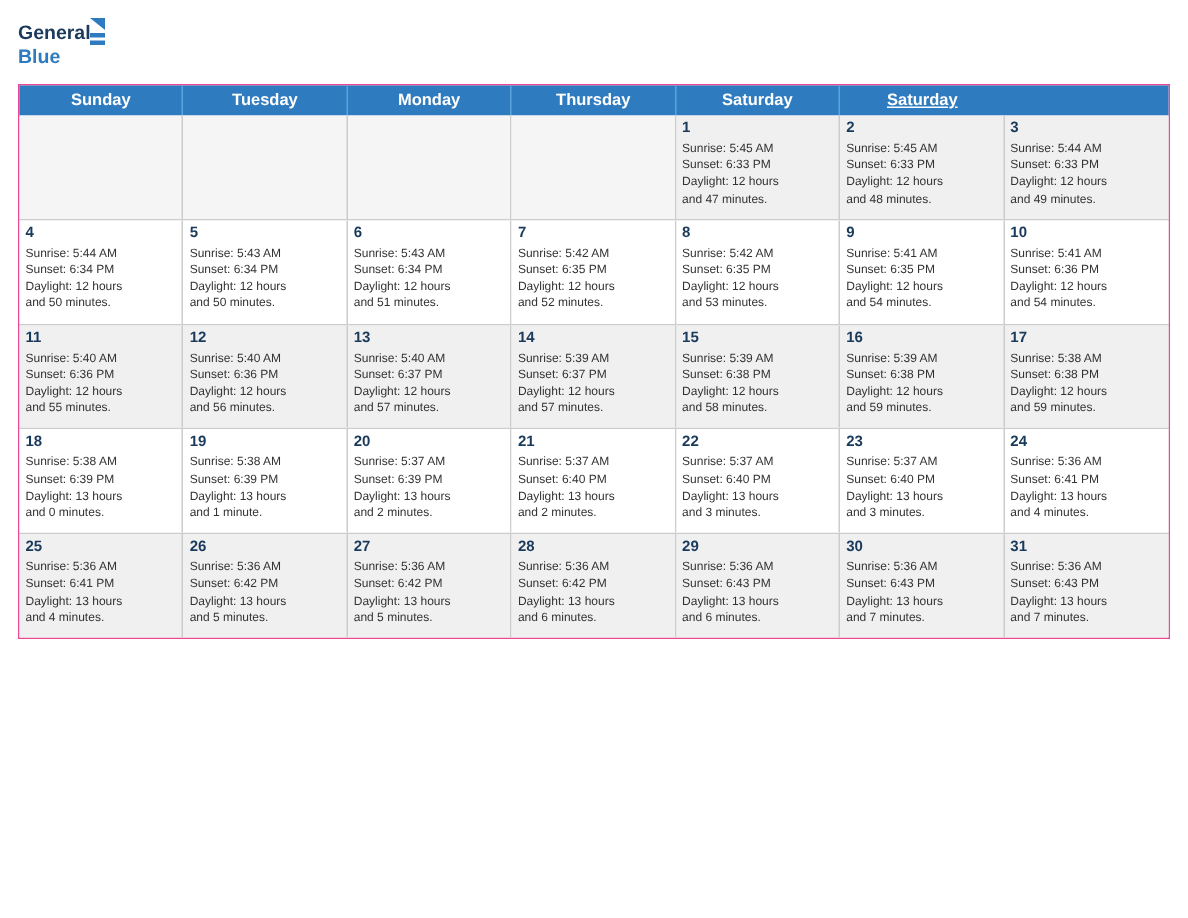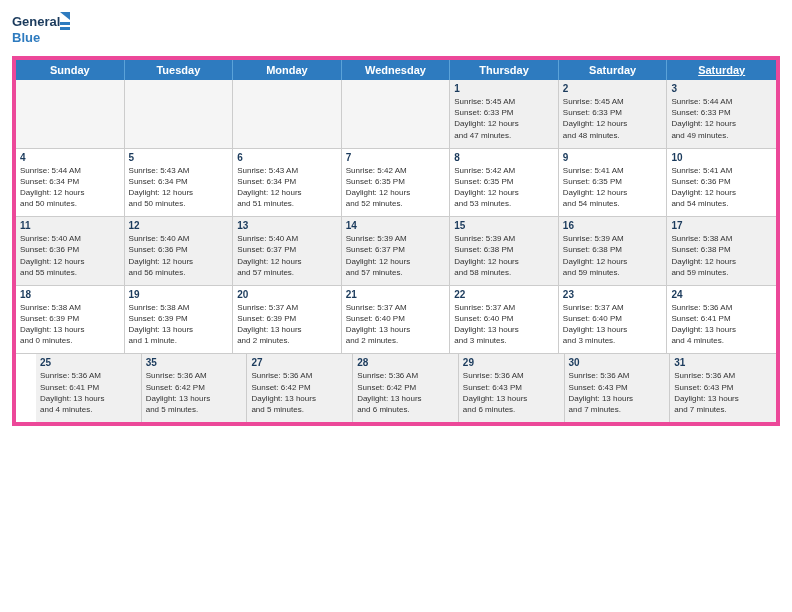--- a/index.html
+++ b/index.html
@@ -38,21 +38,21 @@
     }
     .title-block h2 {
       font-size: 14px;
       color: #333;
       font-weight: normal;
     }
     .calendar {
       flex: 1;
       display: flex;
       flex-direction: column;
-      border: 4px solid #ec4899;
+      border: 1px solid #ec4899;
     }
     .cal-header {
       display: grid;
       grid-template-columns: repeat(7, 1fr);
       background: #2e7bbf;
     }
     .cal-header-cell {
       color: #fff;
       font-size: 11px;
       font-weight: bold;
@@ -65,21 +65,21 @@
       flex: 1;
       display: flex;
       flex-direction: column;
     }
     .cal-row {
       display: grid;
       grid-template-columns: repeat(7, 1fr);
       flex: 1;
       border-bottom: 1px solid #ccc;
     }
-    .cal-row:last-child { border-bottom: none; margin-left: 20px; }
+    .cal-row:last-child { border-bottom: none; }
     .cal-cell {
       border-right: 1px solid #ccc;
       padding: 3px 4px;
       font-size: 8.5px;
       color: #333;
       background: #fff;
       vertical-align: top;
       min-height: 0;
     }
     .cal-cell:last-child { border-right: none; }
@@ -116,21 +116,20 @@
       <h1></h1>
       <h2></h2>
     </div>
   </div>
 
   <div class="calendar">
     <div class="cal-header">
     <div class="cal-header-cell">Sunday</div>
         <div class="cal-header-cell">Tuesday</div>
         <div class="cal-header-cell">Monday</div>
-        <div class="cal-header-cell">Wednesday</div>
         <div class="cal-header-cell">Thursday</div>
         <div class="cal-header-cell">Saturday</div>
         <div class="cal-header-cell">Saturday</div>
       </div>
     <div class="cal-body">
     <div class="cal-row">
           <div class="cal-cell empty"></div>
           <div class="cal-cell empty"></div>
           <div class="cal-cell empty"></div>
           <div class="cal-cell empty"></div>
@@ -236,21 +235,21 @@
             <span class="day-num">24</span>
             <div class="cell-text">Sunrise: 5:36 AM<br>Sunset: 6:41 PM<br>Daylight: 13 hours<br>and 4 minutes.</div>
           </div>
         </div>
         <div class="cal-row">
           <div class="cal-cell shaded">
             <span class="day-num">25</span>
             <div class="cell-text">Sunrise: 5:36 AM<br>Sunset: 6:41 PM<br>Daylight: 13 hours<br>and 4 minutes.</div>
           </div>
           <div class="cal-cell shaded">
-            <span class="day-num">35</span>
+            <span class="day-num">26</span>
             <div class="cell-text">Sunrise: 5:36 AM<br>Sunset: 6:42 PM<br>Daylight: 13 hours<br>and 5 minutes.</div>
           </div>
           <div class="cal-cell shaded">
             <span class="day-num">27</span>
             <div class="cell-text">Sunrise: 5:36 AM<br>Sunset: 6:42 PM<br>Daylight: 13 hours<br>and 5 minutes.</div>
           </div>
           <div class="cal-cell shaded">
             <span class="day-num">28</span>
             <div class="cell-text">Sunrise: 5:36 AM<br>Sunset: 6:42 PM<br>Daylight: 13 hours<br>and 6 minutes.</div>
           </div>

